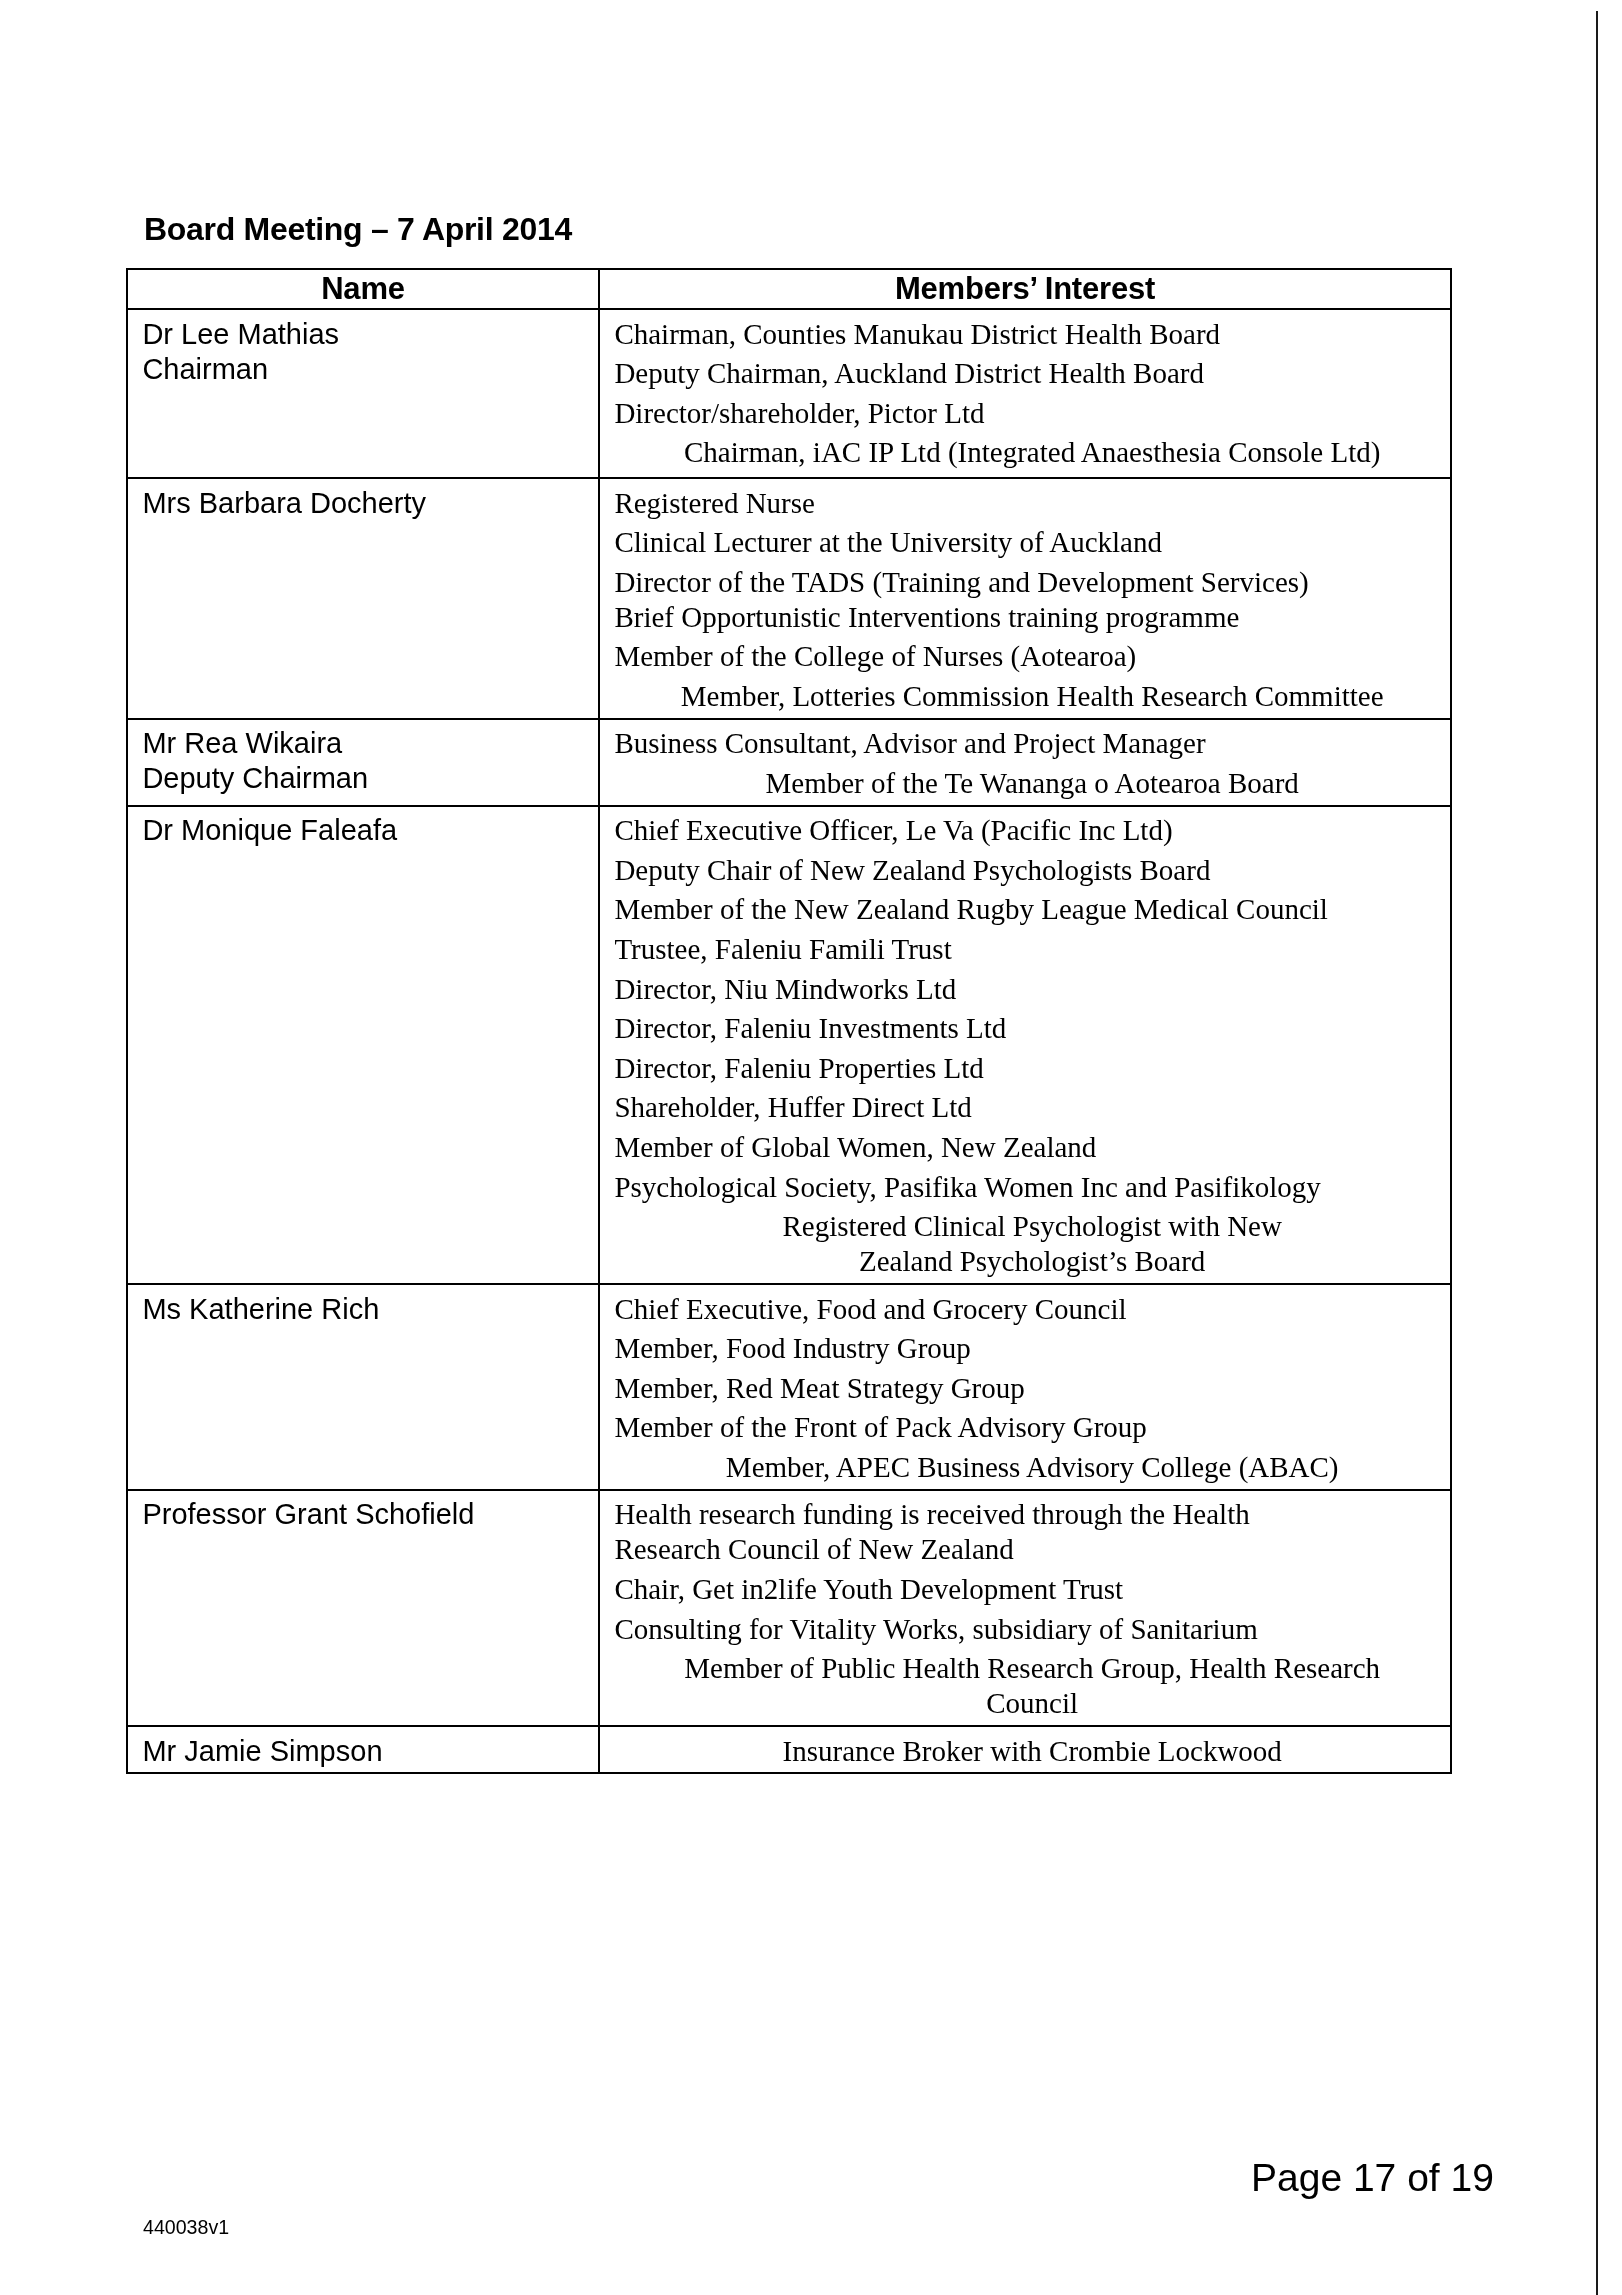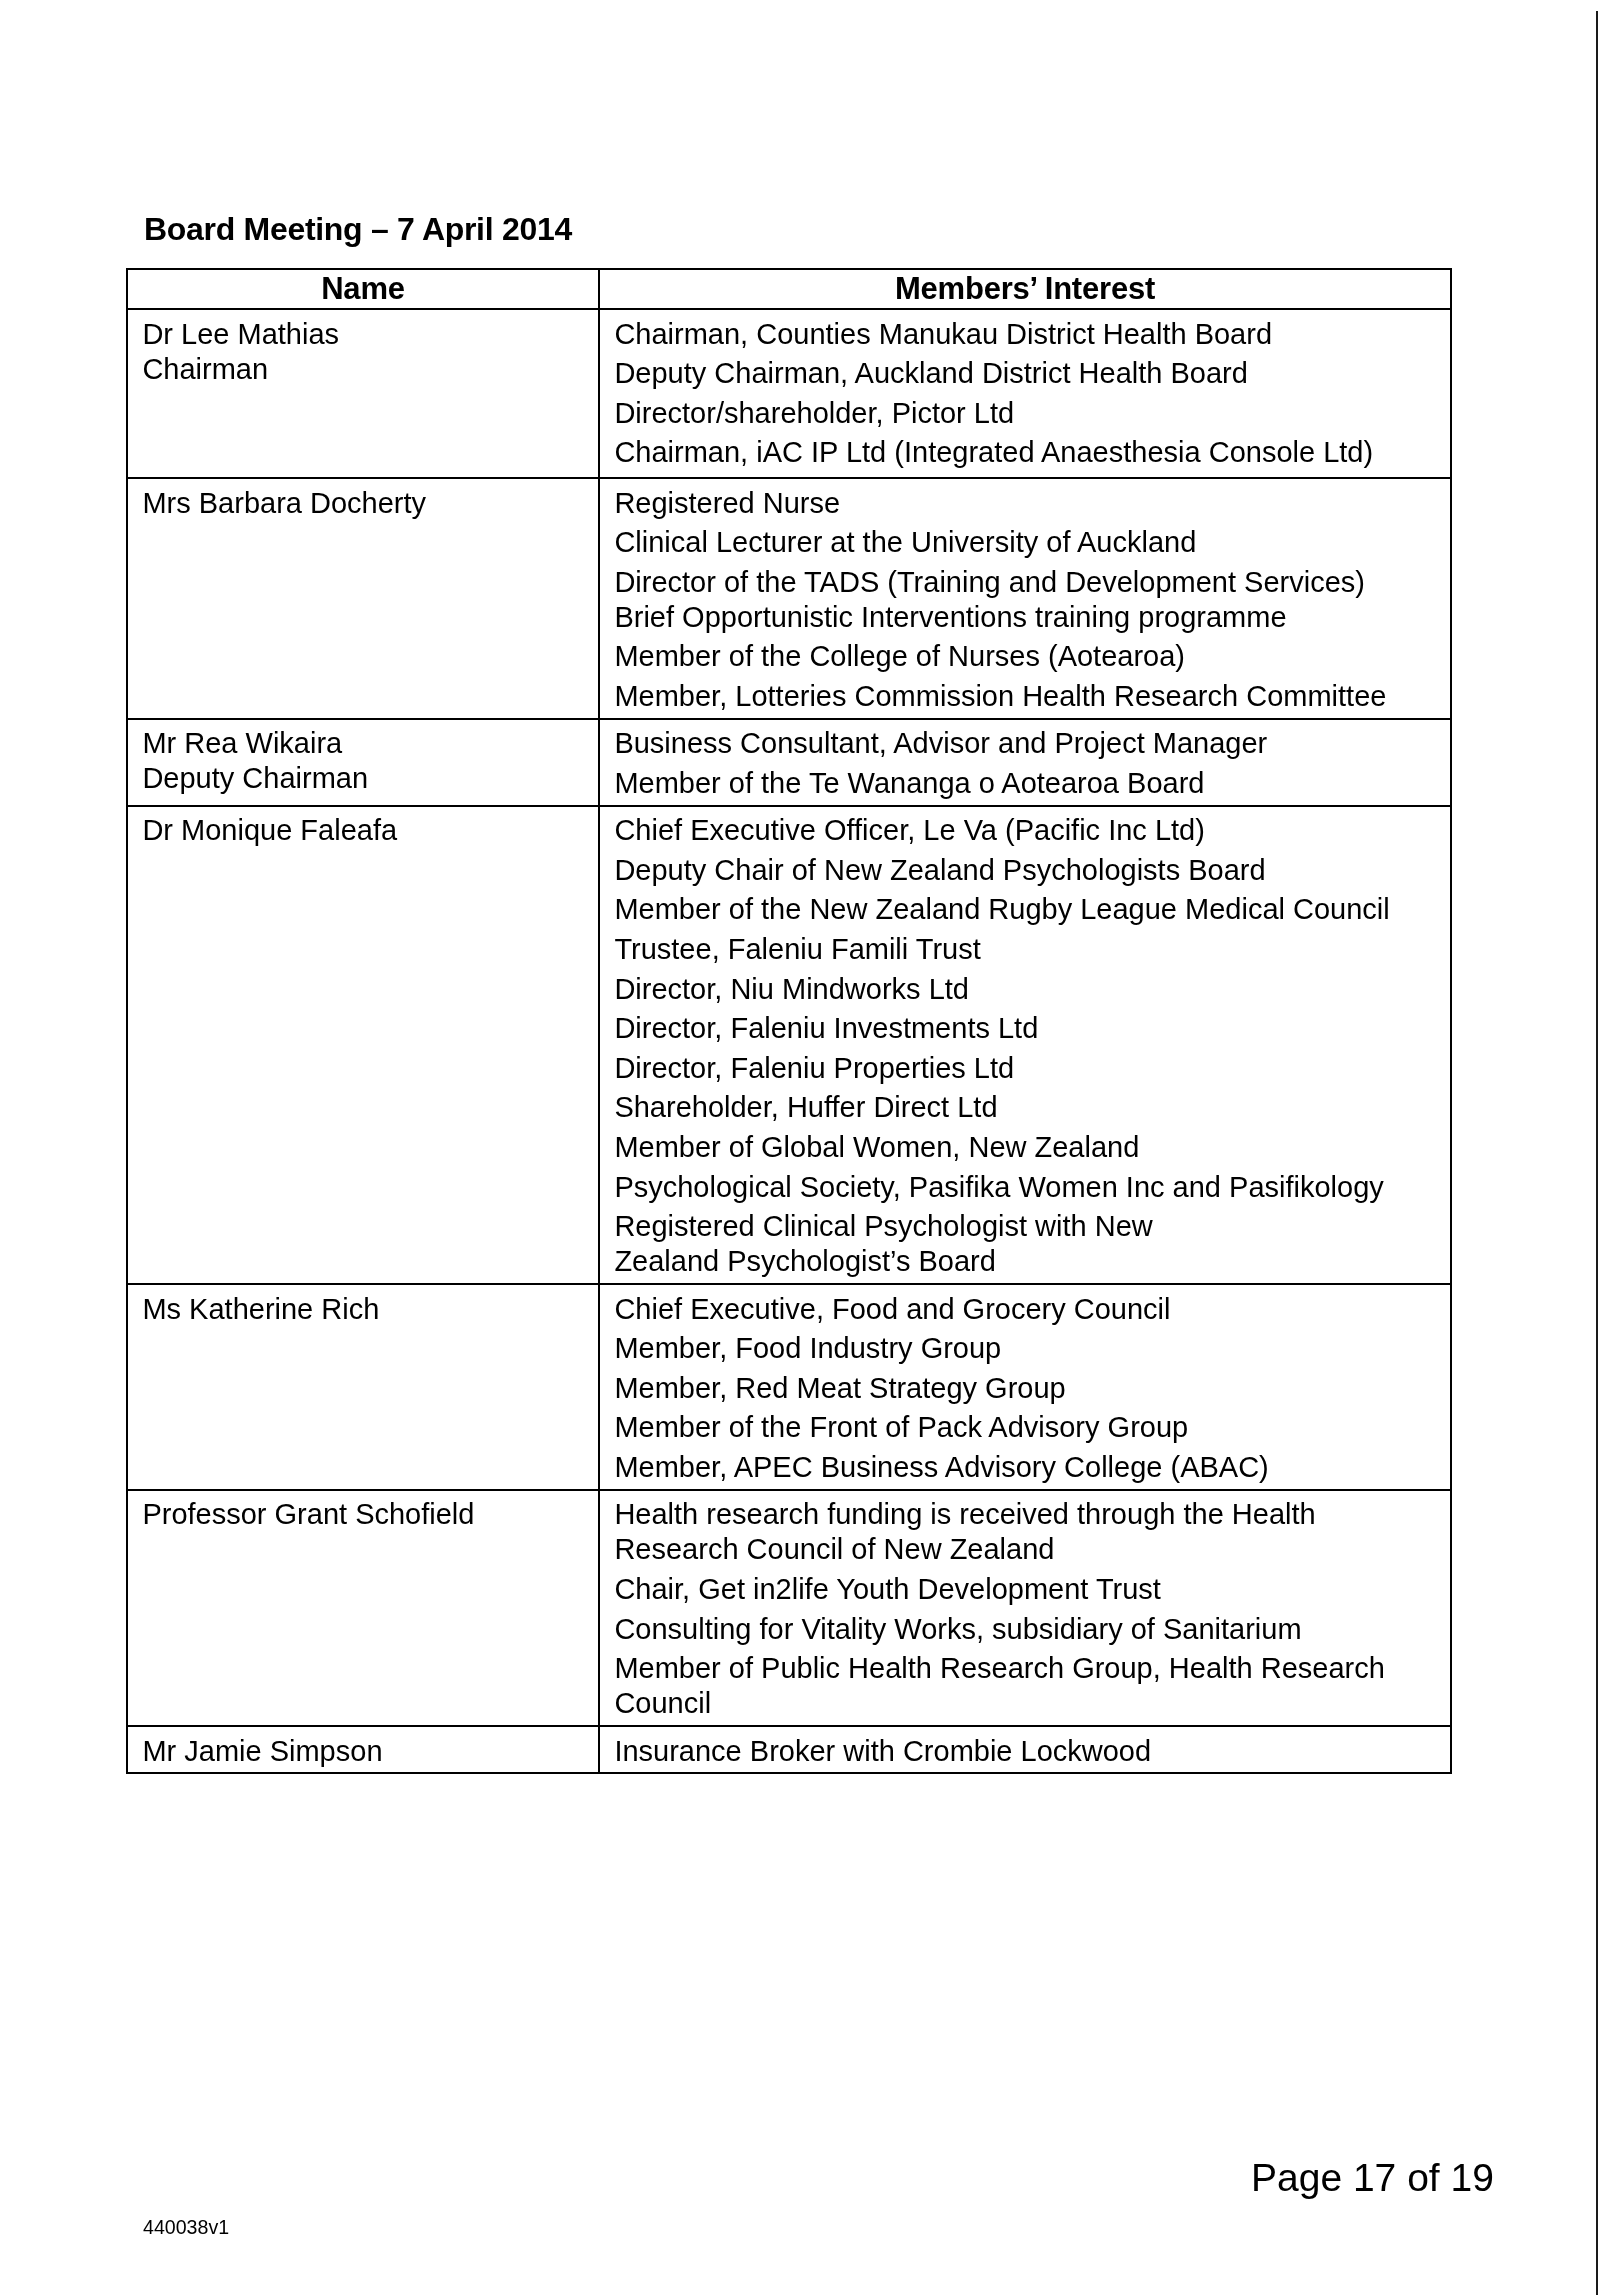--- a/index.html
+++ b/index.html
@@ -60,32 +60,33 @@
     }
     table.interests td.name-cell {
       padding: 6.5px 0 0 14.4px;
       font-size: 29px;
       line-height: 35px;
       margin-left: 32px;
     }
     table.interests td.int-cell {
       padding: 6.5px 0 3.9px 14.4px;
       font-size: 29px;
+      font-family: Liberation Serif, serif;
     }
     .person-name, .person-role {
       display: block;
       white-space: nowrap;
     }
     .interest-item {
       display: block;
       line-height: 35px;
       margin-bottom: 4.6px;
       white-space: normal;
     }
-    .interest-item.last { margin-bottom: 0; }
+    .interest-item.last { margin-bottom: 0; text-align: center; }
     .interest-item .wrap-line {
       display: block;
     }
     .page-number {
       position: absolute;
       left: 1251px;
       top: 2158px;
       font-size: 39px;
       white-space: nowrap;
       line-height: 1;

